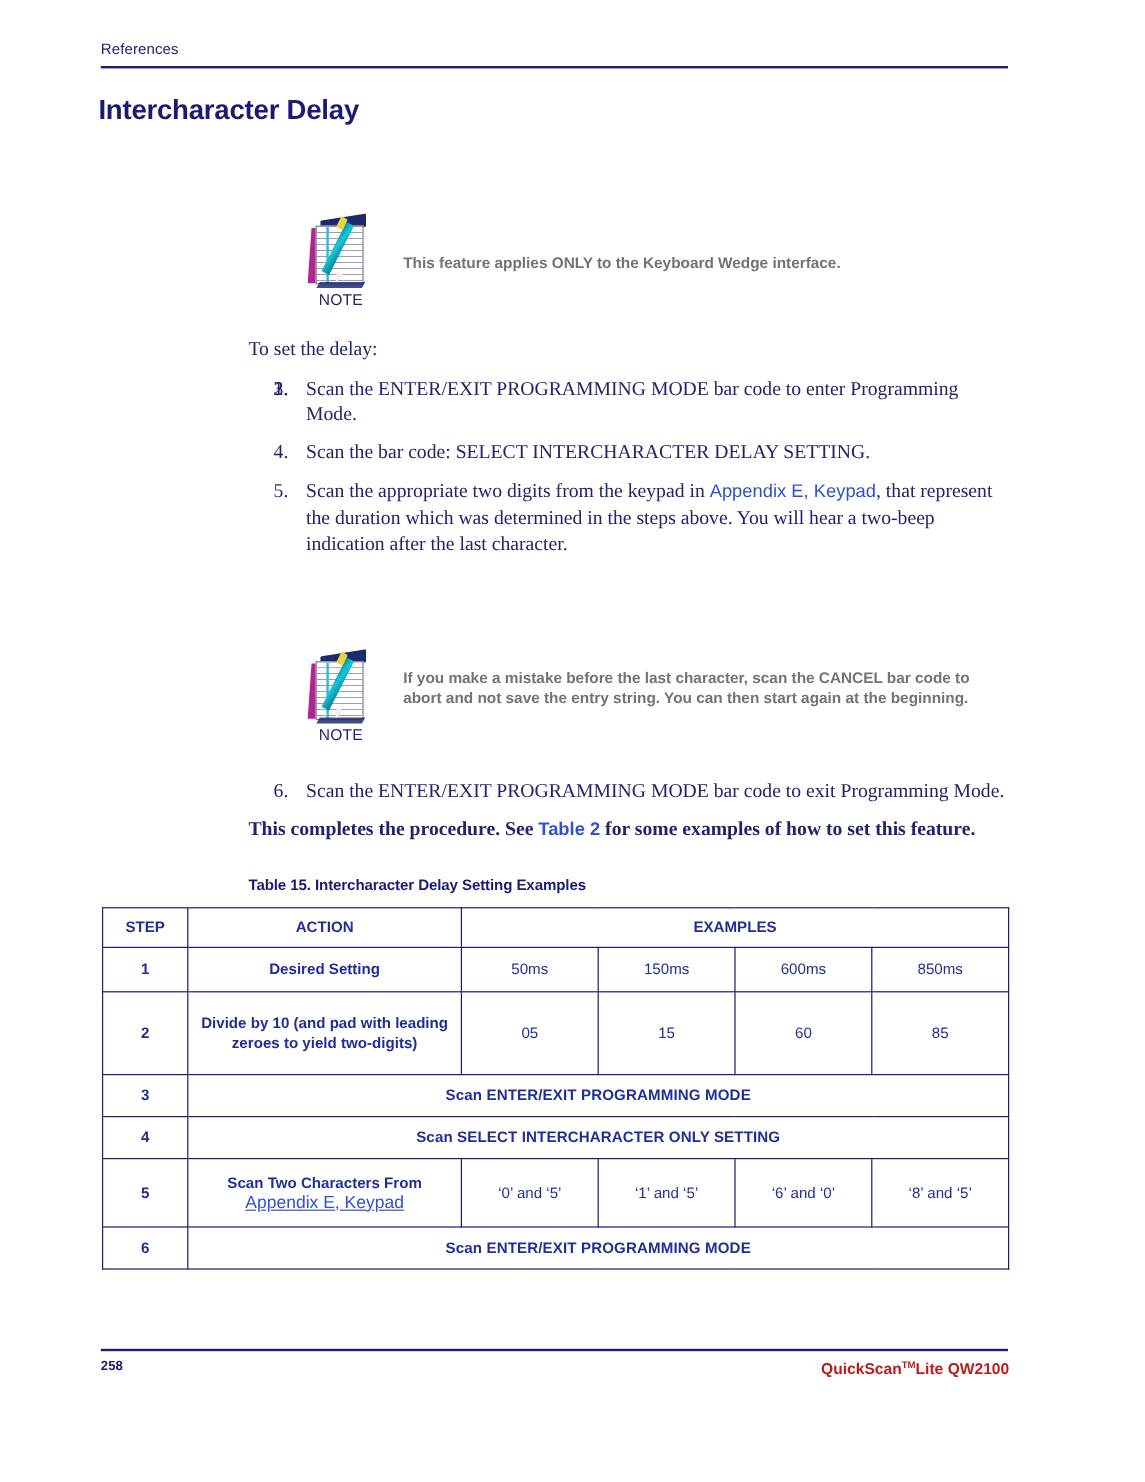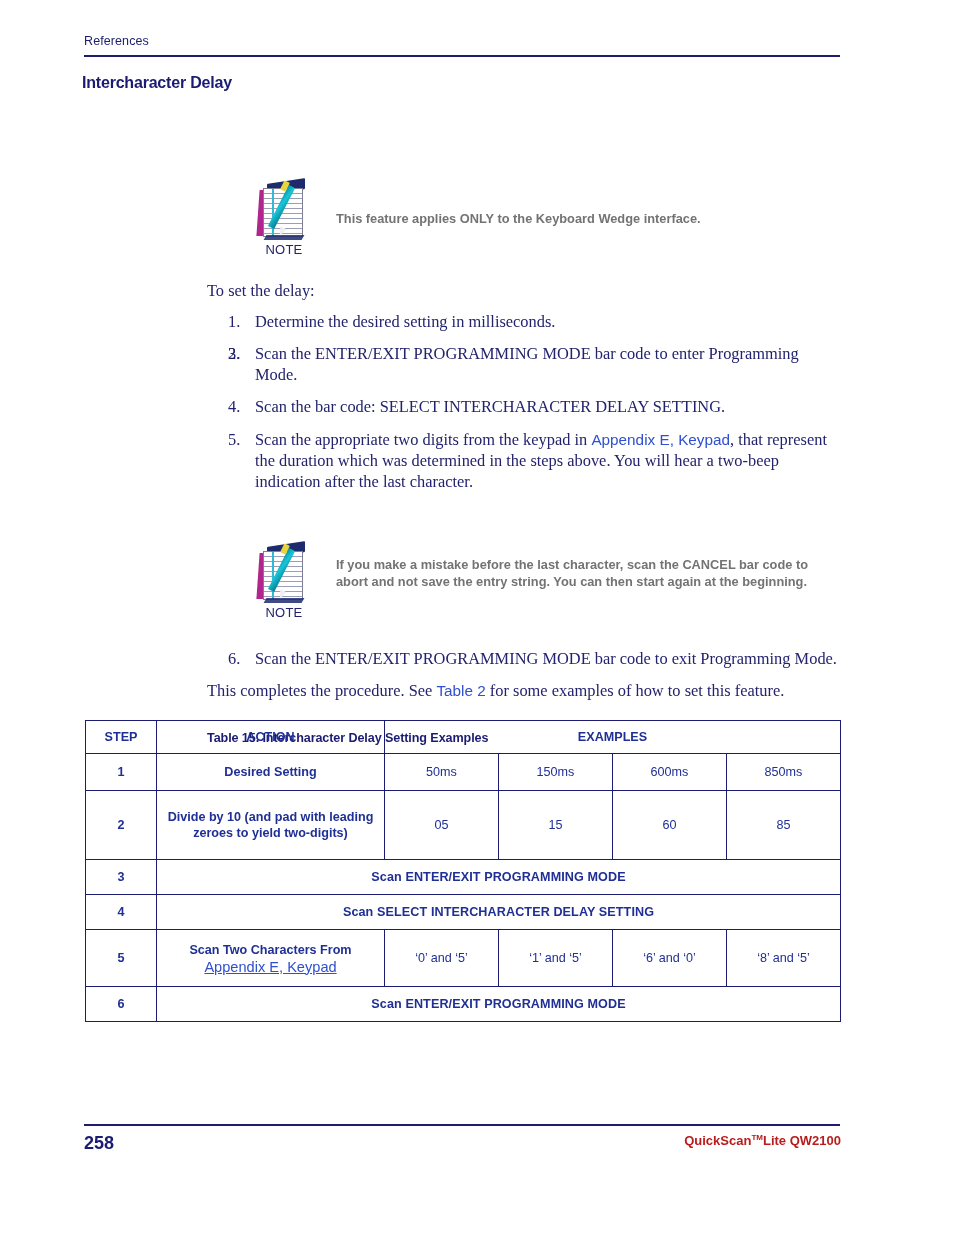--- a/index.html
+++ b/index.html
@@ -40,21 +40,21 @@
     height: 2px;
     background: #1d1d6b;
   }
 
   
   .page-title {
     position: absolute;
     left: 82px;
     top: 63px;
     font-family: "Liberation Sans", sans-serif;
-    font-size: 16px;
+    font-size: 23px;
     font-weight: bold;
     color: #1b1b72;
     letter-spacing: -0.2px;
   }
 
   
   .body-col {
     position: absolute;
     left: 207px;
     top: 104px;
@@ -218,21 +218,21 @@
     font-size: 12.6px;
     font-weight: bold;
     color: #1b1b72;
     letter-spacing: -0.1px;
   }
 
   
   table.examples {
     position: absolute;
     left: 85px;
-    top: 720px;
+    top: 756px;
     width: 756px;
     border-collapse: collapse;
     font-family: "Liberation Sans", sans-serif;
     color: #1f2f96;
     table-layout: fixed;
   }
   table.examples td, table.examples th {
     border: 1.3px solid #1b1b72;
     text-align: center;
     vertical-align: middle;
@@ -269,21 +269,21 @@
     top: 1124px;
     width: 756px;
     height: 2px;
     background: #1d1d6b;
   }
   .footer-page {
     position: absolute;
     left: 84px;
     top: 1133px;
     font-family: "Liberation Sans", sans-serif;
-    font-size: 18px;
+    font-size: 11px;
     font-weight: bold;
     color: #1b1b72;
   }
   .footer-product {
     position: absolute;
     right: 113px;
     top: 1133px;
     font-family: "Liberation Sans", sans-serif;
     font-size: 13px;
     font-weight: bold;
@@ -324,21 +324,20 @@
     </div>
     <div class="note-text" style="left:88px; top:30px; width:500px;">This feature applies ONLY to the Keyboard Wedge interface.</div>
   </div>
 
   <div style="position:absolute; left:207px; top:280px; width:634px;">
     <p class="para">To set the delay:</p>
 
     <ol class="steps" style="margin-top:9px;">
       <li>
         <span class="num">1.</span>
-        <span>Determine the desired setting in milliseconds.</span>
       </li>
       <li>
         <span class="num">2.</span>
       </li>
       <li>
         <span class="num">3.</span>
         <span>Scan the ENTER/EXIT PROGRAMMING MODE bar code to enter Programming Mode.</span>
       </li>
       <li>
         <span class="num">4.</span>
@@ -369,21 +368,21 @@
     <div class="note-text" style="left:88px; top:13px; width:478px;">If you make a mistake before the last character, scan the CANCEL bar code to abort and not save the entry string. You can then start again at the beginning.</div>
   </div>
 
   <div style="position:absolute; left:207px; top:648px; width:634px;">
     <ol class="steps">
       <li>
         <span class="num">6.</span>
         <span>Scan the ENTER/EXIT PROGRAMMING MODE bar code to exit Programming Mode.</span>
       </li>
     </ol>
-    <p class="para" style="margin-top:4px;"><span>This completes the procedure. See </span><a href="#" class="doclink">Table 2</a><span> for some examples of how to set this feature.</span></p>
+    <p class="para" style="margin-top:4px;font-weight:bold;"><span>This completes the procedure. See </span><a href="#" class="doclink">Table 2</a><span> for some examples of how to set this feature.</span></p>
   </div>
 
   <div class="table-caption">Table 15. Intercharacter Delay Setting Examples</div>
 
   <table class="examples">
     <thead>
       <tr>
         <th class="c-step">STEP</th>
         <th class="c-action">ACTION</th>
         <th colspan="4">EXAMPLES</th>
@@ -405,21 +404,21 @@
         <td class="c-ex ex-val">15</td>
         <td class="c-ex ex-val">60</td>
         <td class="c-ex-last ex-val">85</td>
       </tr>
       <tr>
         <td class="c-step">3</td>
         <td class="span-all" colspan="5">Scan ENTER/EXIT PROGRAMMING MODE</td>
       </tr>
       <tr>
         <td class="c-step">4</td>
-        <td class="span-all" colspan="5">Scan SELECT INTERCHARACTER DELAY SETTING</td>
+        <td class="span-all" colspan="5">Scan SELECT INTERCHARACTER ONLY SETTING</td>
       </tr>
       <tr class="row5">
         <td class="c-step">5</td>
         <td class="c-action action-bold"><span>Scan Two Characters From</span><a href="#" class="link-in-cell">Appendix E, Keypad</a></td>
         <td class="c-ex ex-val">‘0’ and ‘5’</td>
         <td class="c-ex ex-val">‘1’ and ‘5’</td>
         <td class="c-ex ex-val">‘6’ and ‘0’</td>
         <td class="c-ex-last ex-val">‘8’ and ‘5’</td>
       </tr>
       <tr>

